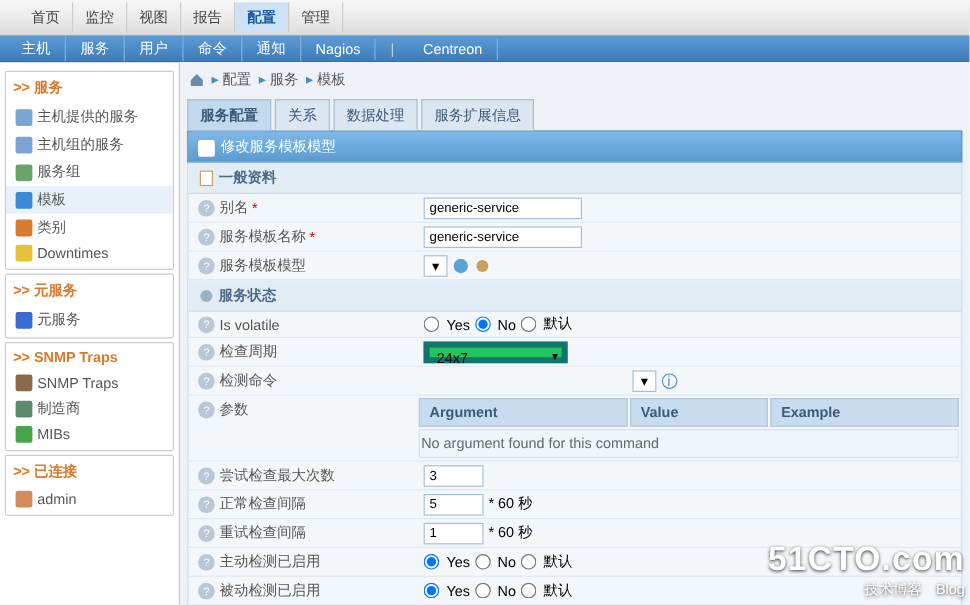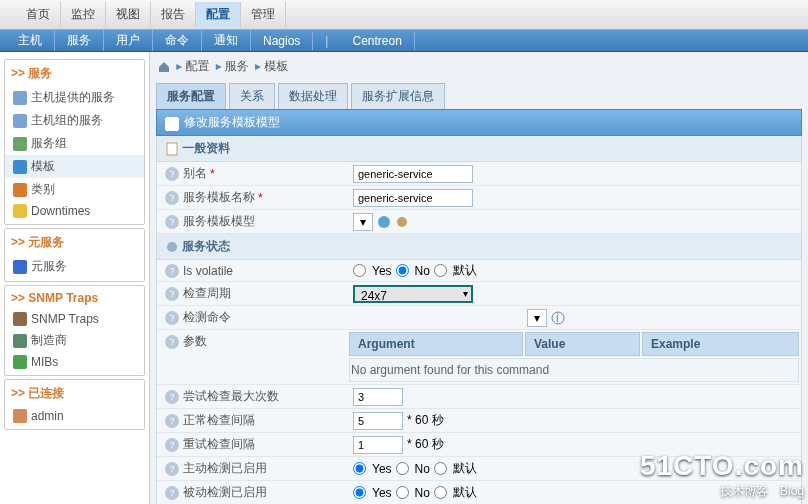--- a/index.html
+++ b/index.html
@@ -25,24 +25,24 @@
 .tab.active{background:#c3d9ee;font-weight:bold}
 .formhdr{background:linear-gradient(#7fb8e8,#5a9bd0);color:#fff;padding:4px 8px;border:1px solid #4a85b8;margin:0 6px;display:flex;align-items:flex-end}
 .formhdr .ico2{width:14px;height:14px;background:#fff;margin-right:5px;border-radius:2px}
 .section{margin:0 6px;background:#f4f7fa;border:1px solid #cfdae5;border-top:none}
 .sechdr{background:#e2ecf5;padding:4px 8px;font-weight:bold;color:#4a6a8a;border-bottom:1px solid #cfdae5;display:flex;align-items:center}
 .row{display:flex;border-bottom:1px solid #e0e8ef;min-height:22px;align-items:center}
 .lbl{width:190px;padding:3px 8px;display:flex;align-items:center;color:#555}
 .lbl .q{width:14px;height:14px;background:#b8c8d8;border-radius:50%;color:#fff;font-size:9px;display:inline-flex;align-items:center;justify-content:center;margin-right:4px}
 .req{color:#c00;margin-left:3px}
 .fld{flex:1;padding:2px 6px;display:flex;align-items:center;gap:4px}
-.fld input[type=text]{border:1px solid #a8bed4;padding:2px 4px;width:120px;font-size:11px}
+.fld input[type=text]{border:1px solid #a8bed4;padding:2px 4px;width:132px;font-size:11px}
 .fld input.narrow{width:50px}
 .selbox{border:1px solid #a8bed4;background:#fff;width:20px;height:18px;display:inline-flex;align-items:center;justify-content:center;cursor:pointer}
-.selmid{border:2px solid #0f766e;background:#e5e5e5;padding:2px 16px 2px 6px;min-width:120px;height:18px;position:relative;display:inline-block}
+.selmid{border:5px solid #0f766e;background:#22c55e;padding:2px 16px 2px 6px;min-width:120px;height:18px;position:relative;display:inline-block}
 .selmid:after{content:"▾";position:absolute;right:3px;top:1px;font-size:10px}
 .radio{margin-right:2px}
 .argtbl{width:100%;margin:0}
 .argtbl th{background:#c8dcef;padding:4px 8px;text-align:left;color:#3a5a7a;border:1px solid #b0c8dd;font-weight:bold}
 .argtbl td{padding:4px 1px;background:#f0f5fa;border:1px solid #d8e2eb;color:#666}
 .watermark{position:absolute;right:4px;bottom:4px;color:#fff;text-shadow:0 1px 3px rgba(0,0,0,.8);text-align:right;pointer-events:none}
 .watermark .big{font-size:28px;font-weight:bold;font-family:Arial;letter-spacing:1px}
 .watermark .sm{font-size:14px}
 svg{vertical-align:middle}
 </style>

